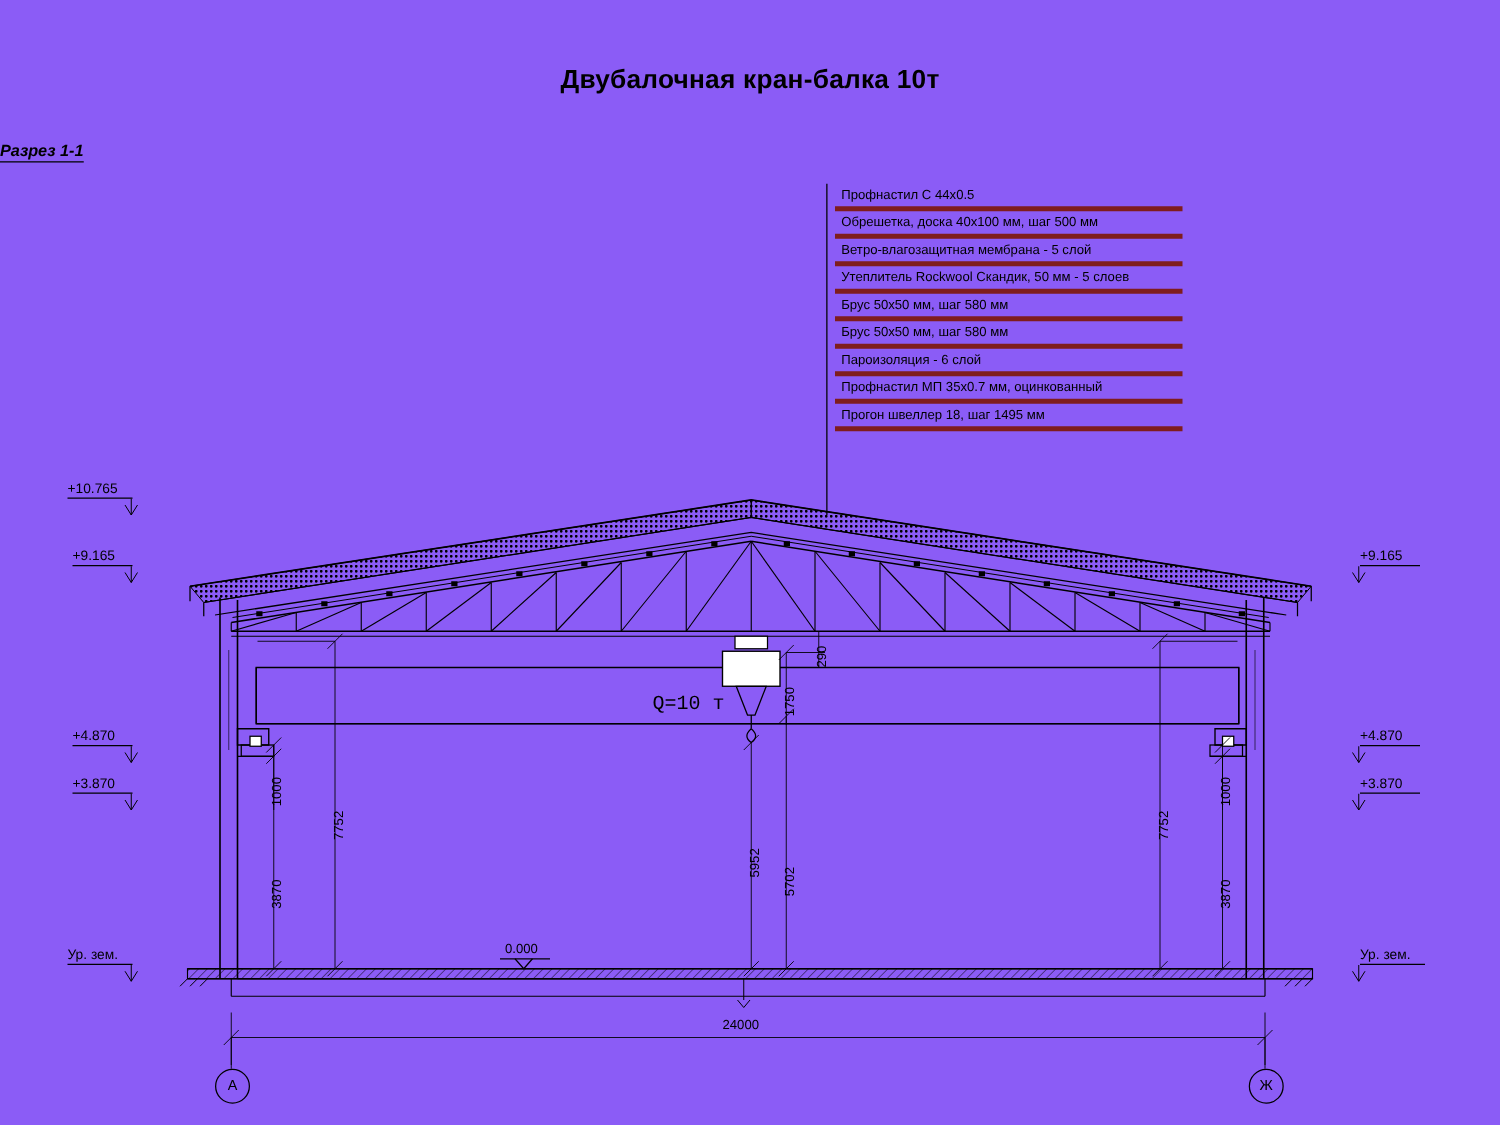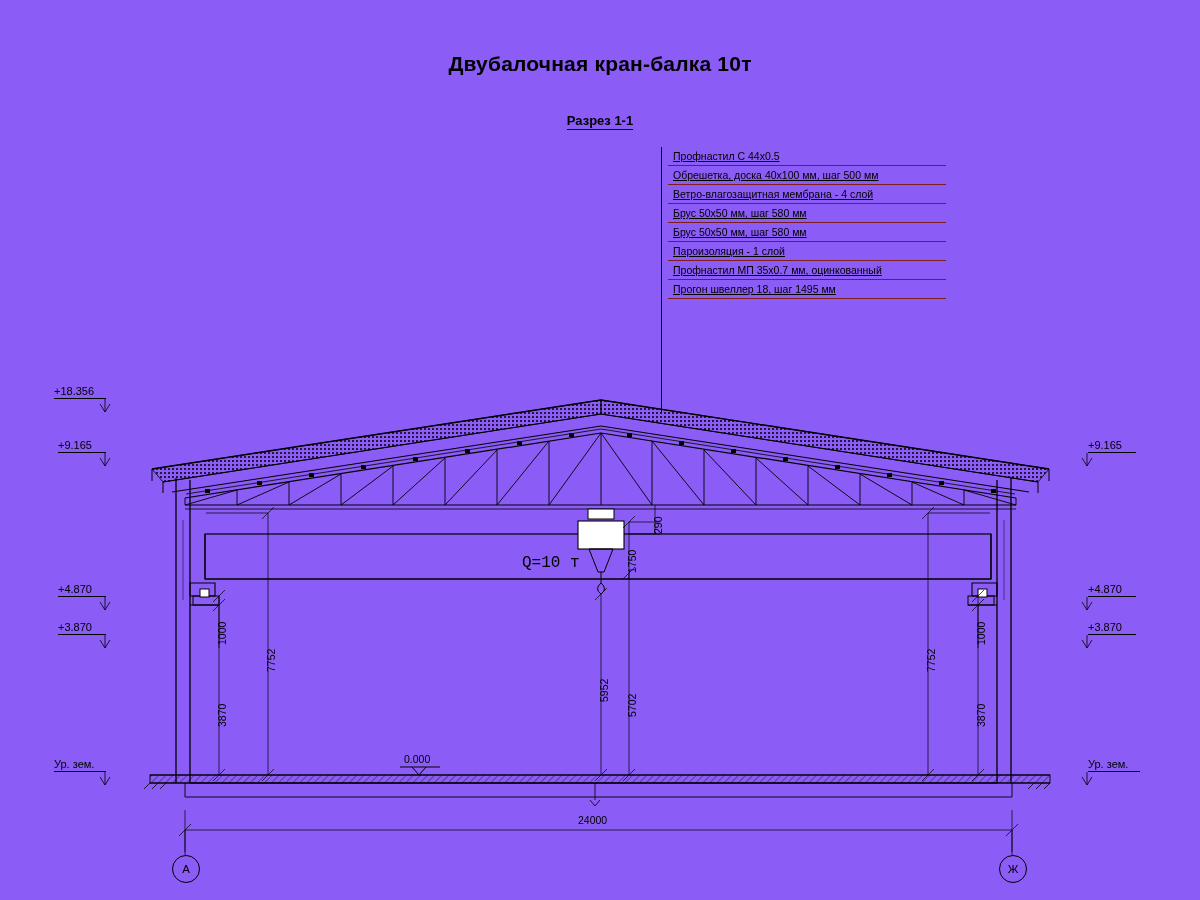--- a/index.html
+++ b/index.html
@@ -26,43 +26,42 @@
     text-align: center;
     font-size: 21px;
     font-weight: bold;
     letter-spacing: 0.2px;
   }
   .subtitle {
     position: absolute;
     left: 0;
     top: 113px;
     width: 1200px;
-    text-align: center;
     font-size: 13px;
     font-weight: bold;
+    font-style: italic;
   }
   .subtitle span {
     border-bottom: 1px solid #000;
     padding-bottom: 1px;
   }
   
   .spec {
     position: absolute;
     left: 668px;
     top: 147px;
     width: 278px;
     border-collapse: collapse;
   }
   .spec td {
-    border-bottom: 1px solid #7f1d1d;
+    border-bottom: 4px solid #7f1d1d;
     font-size: 10.5px;
     padding: 3px 4px 3px 5px;
     line-height: 12px;
     white-space: nowrap;
-    text-decoration: underline;
   }
   .spec tr:first-child td {
     border-top: none;
   }
   .spec-leader {
     position: absolute;
     left: 661px;
     top: 147px;
     width: 1px;
     height: 265px;
@@ -347,42 +346,45 @@
 
   <table class="spec">
     <tbody>
       <tr>
           <td>Профнастил С 44х0.5</td>
         </tr>
       <tr>
           <td>Обрешетка, доска 40х100 мм, шаг 500 мм</td>
         </tr>
       <tr>
-          <td>Ветро-влагозащитная мембрана - 4 слой</td>
+          <td>Ветро-влагозащитная мембрана - 5 слой</td>
+        </tr>
+      <tr>
+          <td>Утеплитель Rockwool Скандик, 50 мм - 5 слоев</td>
         </tr>
       <tr>
           <td>Брус 50х50 мм, шаг 580 мм</td>
         </tr>
       <tr>
           <td>Брус 50х50 мм, шаг 580 мм</td>
         </tr>
       <tr>
-          <td>Пароизоляция - 1 слой</td>
+          <td>Пароизоляция - 6 слой</td>
         </tr>
       <tr>
           <td>Профнастил МП 35х0.7 мм, оцинкованный</td>
         </tr>
       <tr>
           <td>Прогон швеллер 18, шаг 1495 мм</td>
         </tr>
     </tbody>
   </table>
 
   <div class="lvl" style="left:54px; top:385px;">
-    <span class="txt">+18.356</span>
+    <span class="txt">+10.765</span>
     <span class="rule" style="width:52px;"></span>
   </div>
   <div class="lvl" style="left:58px; top:439px;">
     <span class="txt">+9.165</span>
     <span class="rule" style="width:48px;"></span>
   </div>
   <div class="lvl" style="left:58px; top:583px;">
     <span class="txt">+4.870</span>
     <span class="rule" style="width:48px;"></span>
   </div>

